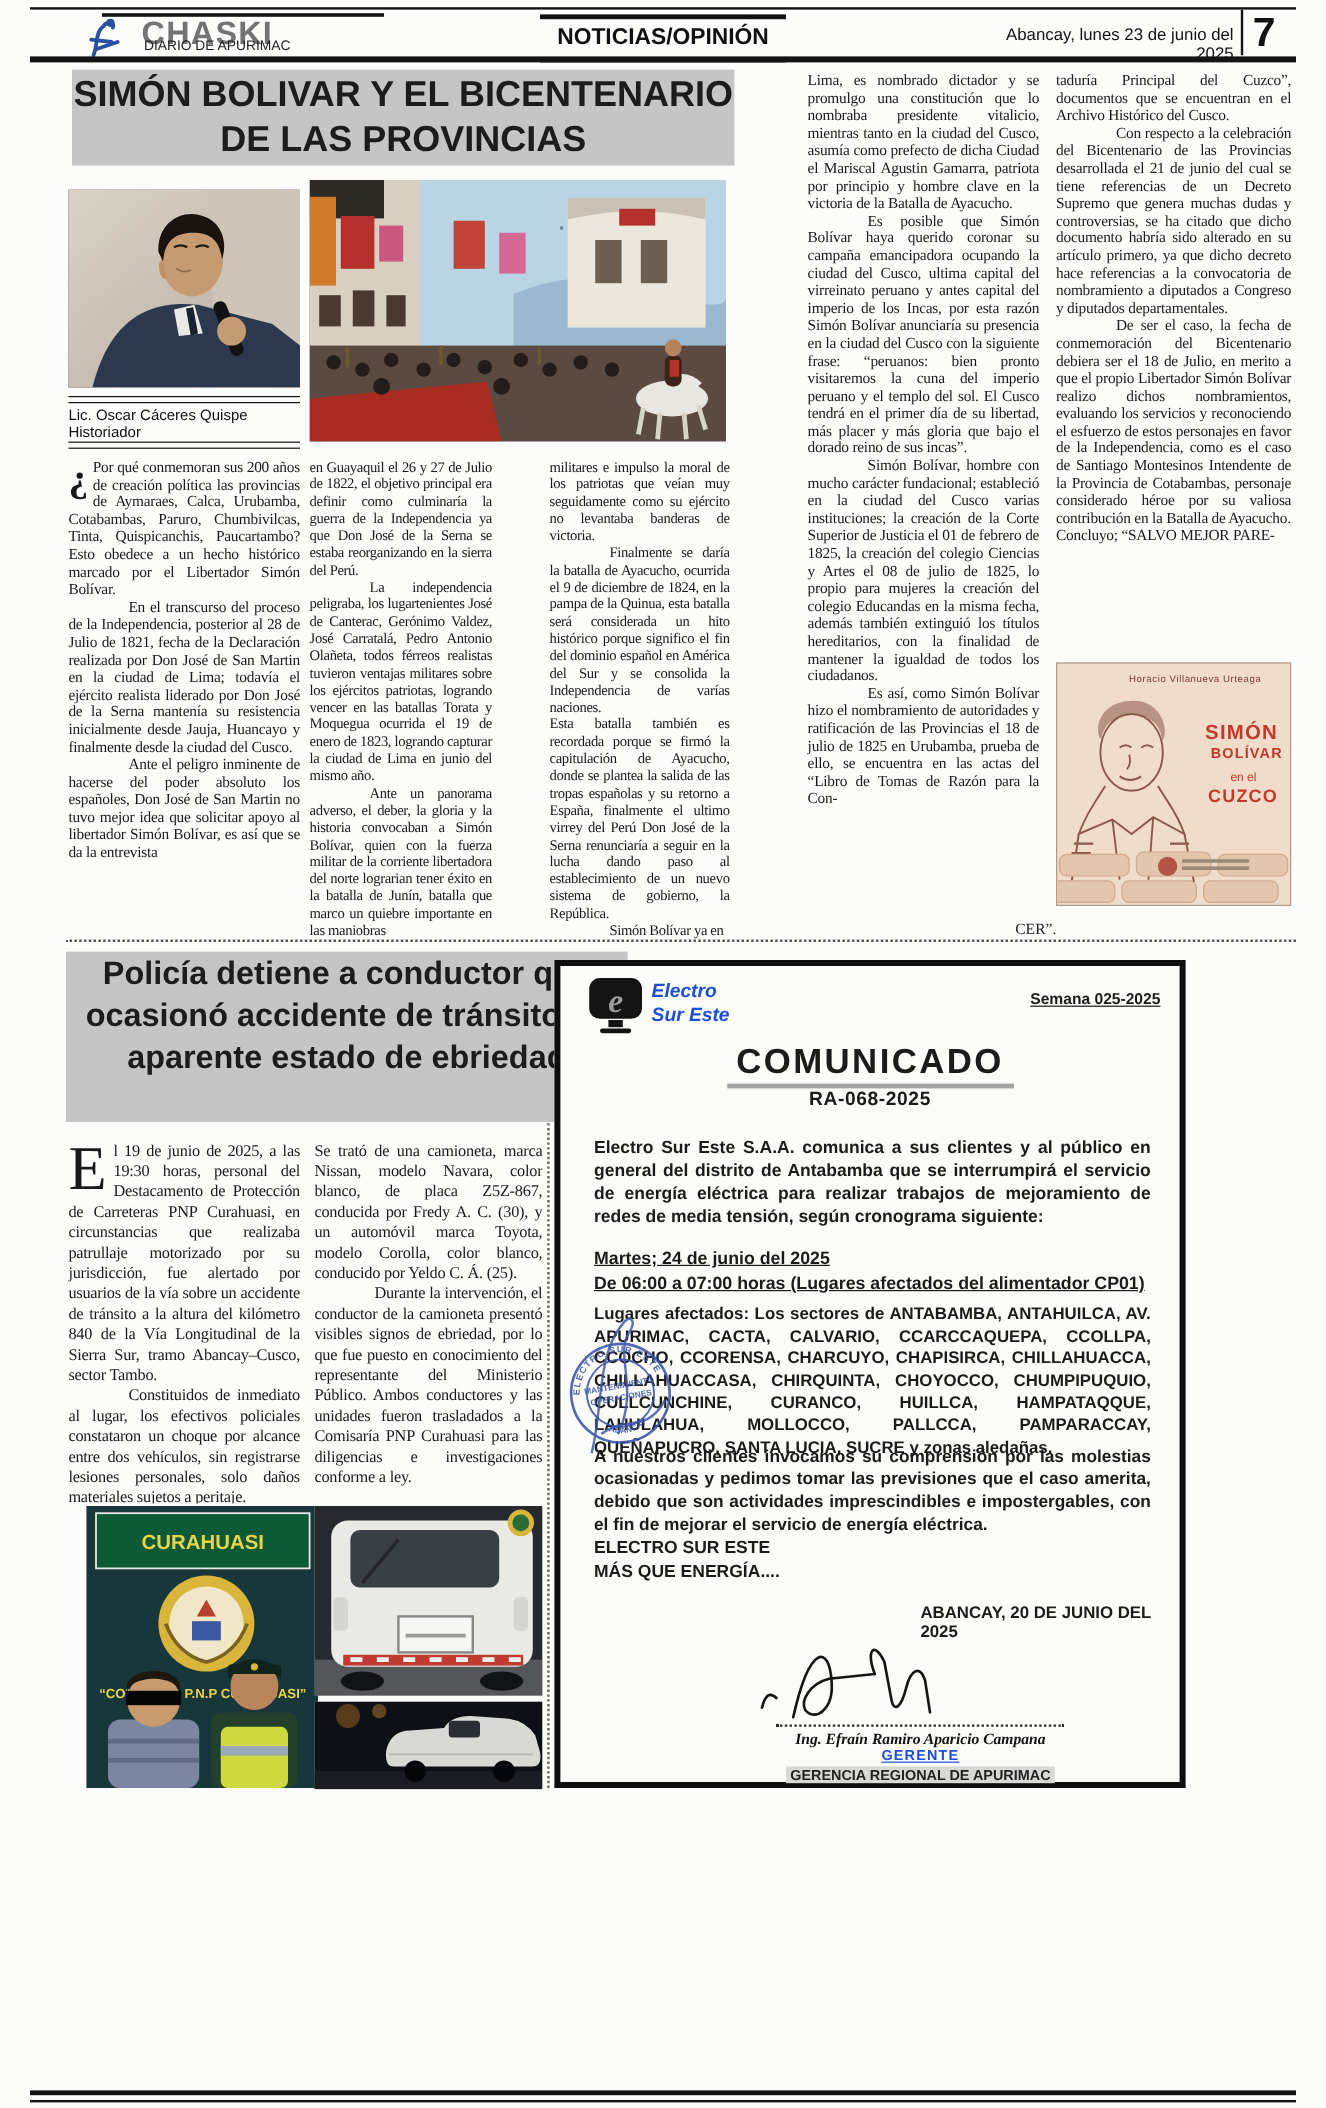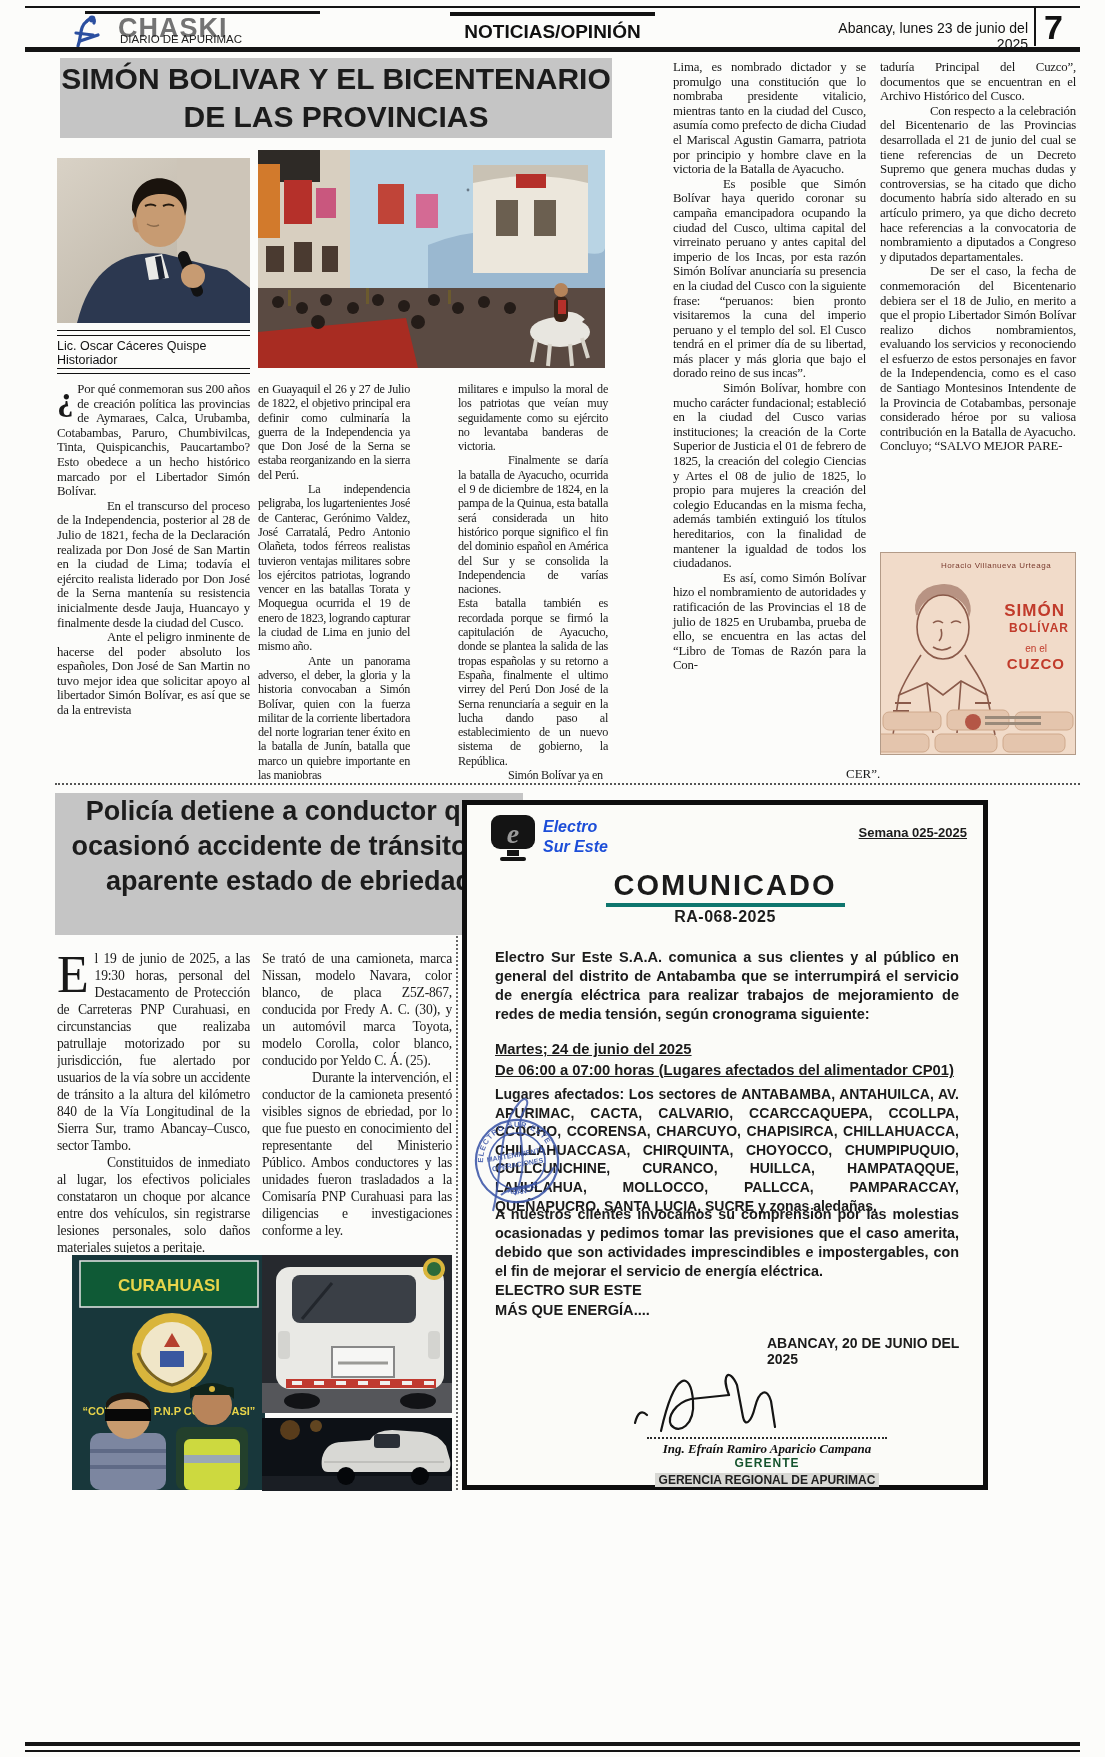--- a/index.html
+++ b/index.html
@@ -59,35 +59,35 @@
   .bt3{position:absolute;right:28px;top:90px;font-size:10px;color:#c13b2b;}
   .bt4{position:absolute;right:10px;top:102px;font-size:15px;font-weight:700;color:#c13b2b;letter-spacing:1px;}
 
   
   .com{position:absolute;left:462px;top:800px;width:526px;height:690px;background:#fbfbf8;
        border:5px solid #0e0e0e;box-sizing:border-box;font-family:"Liberation Sans",sans-serif;color:#1b1b1b;}
   .com .inner{position:relative;width:100%;height:100%;}
   .com-week{position:absolute;right:16px;top:20px;font-size:13px;font-weight:700;text-decoration:underline;}
   .com-logo-text{position:absolute;left:76px;top:12px;font-size:16px;font-weight:700;line-height:20px;color:#1d4ed8;font-style:italic;}
   .com-title{position:absolute;left:0;right:0;top:64px;text-align:center;}
-  .com-title span{display:inline-block;font-size:29px;font-weight:700;letter-spacing:2px;border-bottom:4px solid #0f766e;padding:0 8px 1px;}
+  .com-title span{display:inline-block;font-size:29px;font-weight:700;letter-spacing:2px;border-bottom:4px solid #a3a3a3;padding:0 8px 1px;}
   .com-ref{position:absolute;left:0;right:0;top:103px;text-align:center;font-size:16px;font-weight:700;letter-spacing:.5px;}
   .com-p{position:absolute;left:28px;width:464px;text-align:justify;font-weight:700;}
   .com-intro{top:143px;font-size:14.6px;line-height:19px;}
   .com-sd{position:absolute;left:28px;top:236px;font-size:14.8px;font-weight:700;text-decoration:underline;}
   .com-st{position:absolute;left:28px;top:257px;font-size:14.8px;font-weight:700;text-decoration:underline;}
   .com-places{top:280px;font-size:14px;line-height:18.6px;}
   .com-apology{top:400px;font-size:14.4px;line-height:19px;}
   .com-b1{position:absolute;left:28px;top:477px;font-size:14.6px;font-weight:700;}
   .com-b2{position:absolute;left:28px;top:497px;font-size:14.6px;font-weight:700;}
   .com-pd{position:absolute;left:300px;top:530px;font-size:14px;font-weight:700;}
   .sig-block{position:absolute;left:150px;top:632px;width:300px;text-align:center;}
   .sig-dots{border-top:2px dotted #2a2a2a;width:240px;margin:0 auto 2px;}
   .sig-name{font-family:"Liberation Serif",serif;font-style:italic;font-weight:700;font-size:13px;color:#111;}
-  .sig-role{font-family:"Liberation Sans",sans-serif;font-weight:700;font-size:12px;letter-spacing:1px;color:#14532d;line-height:13px;}
+  .sig-role{font-family:"Liberation Sans",sans-serif;font-weight:700;font-size:12px;letter-spacing:1px;color:#1d4ed8;line-height:13px;text-decoration:underline;}
   .sig-org{font-family:"Liberation Sans",sans-serif;font-weight:700;font-size:12px;color:#222;background:#d8d8d4;display:inline-block;padding:0 4px;line-height:14px;}
 </style>
 </head>
 <body>
 
 <div class="page">
 
   <div class="rule" style="left:25px;top:6px;width:1055px;height:2px;"></div>
   <div class="rule" style="left:85px;top:11px;width:235px;height:3px;"></div>
 

